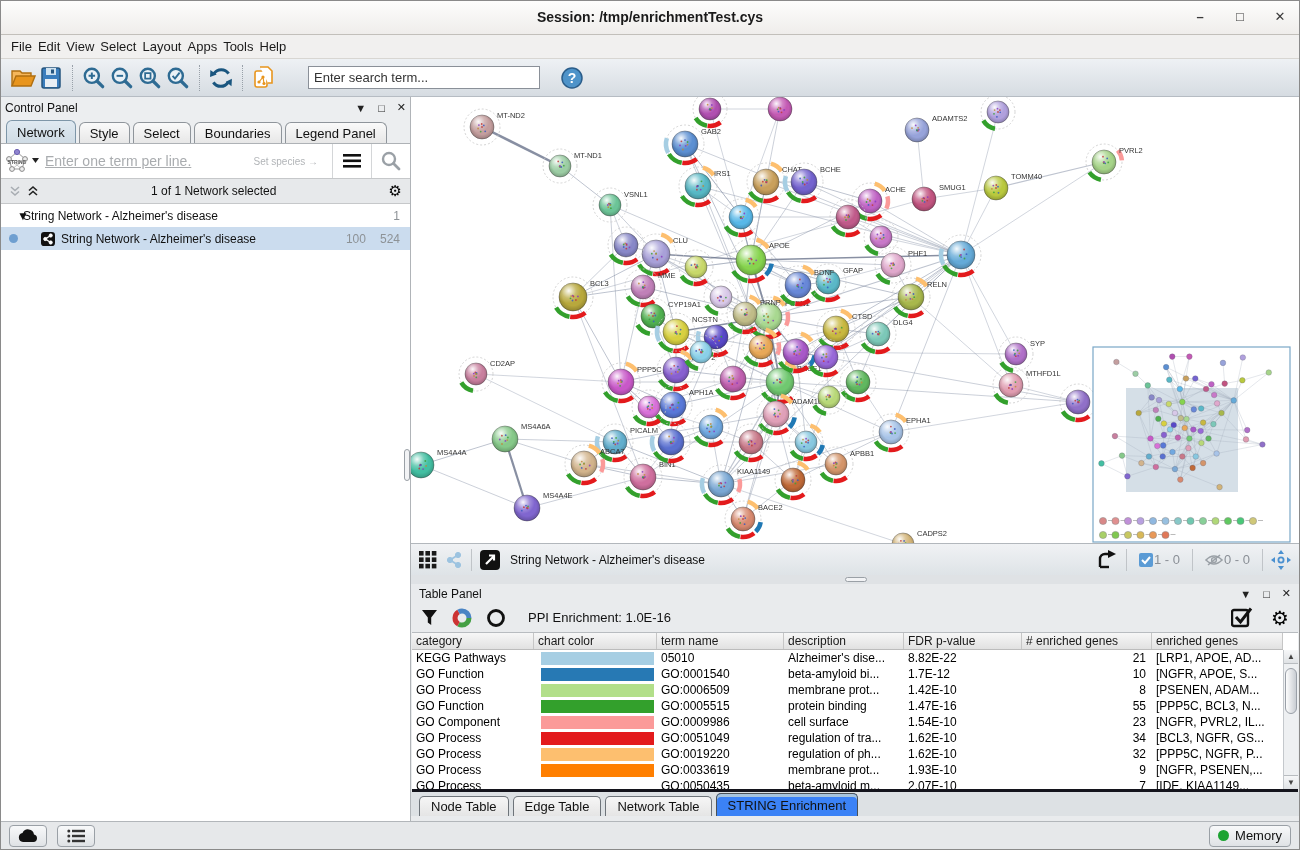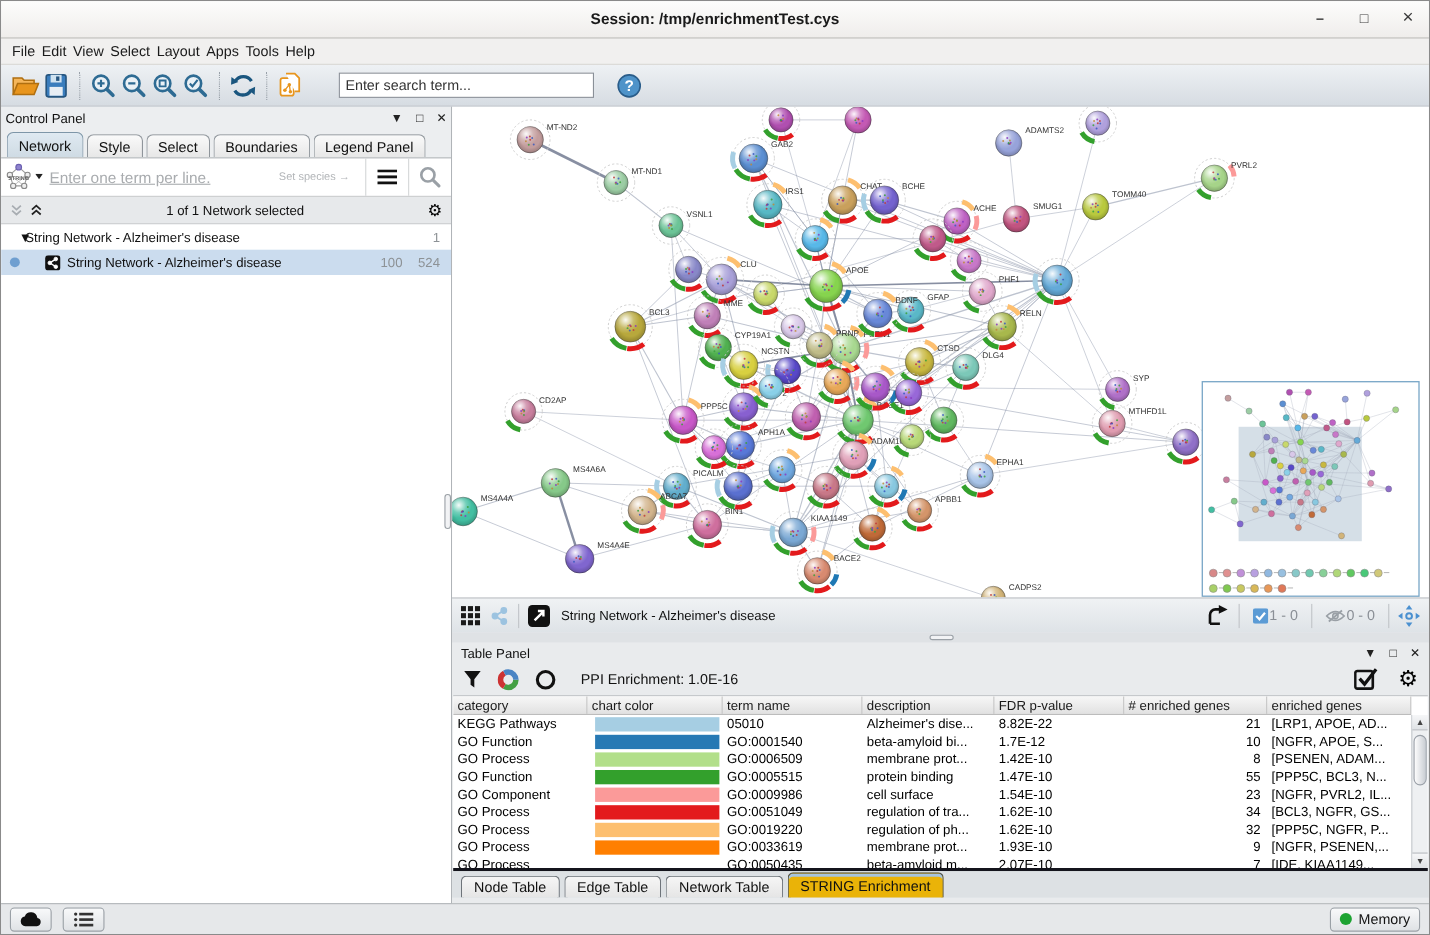--- a/index.html
+++ b/index.html
@@ -73,21 +73,21 @@
   .trowt div { font-size:12px; color:#000; padding:1px 0 0 4px; overflow:hidden; white-space:nowrap; }
   .trowt .num { text-align:right; padding-right:6px; }
   .cbar { height:13px; margin:1px 3px 0 3px; }
   .vscroll { position:absolute; right:0; top:17px; bottom:0; width:15px; background:#eef0f2; border-left:1px solid #c4c8cc; }
   .varrow { height:14px; background:linear-gradient(#f6f7f8,#dfe2e5); border-bottom:1px solid #b8bcc0; font-size:8px; color:#444; text-align:center; line-height:14px; }
   .varrow.dn { position:absolute; bottom:0; left:0; right:0; border-top:1px solid #b8bcc0; border-bottom:none; }
   .vthumb { position:absolute; top:18px; left:1px; width:12px; height:46px; border:1px solid #9aa0a8; border-radius:7px; background:linear-gradient(90deg,#fdfdfd,#c9cdd3); }
   .darkbar { height:3px; background:#14141c; margin:0 1px; }
   .tptabs { height:24px; display:flex; align-items:flex-end; padding-left:8px; gap:4px; background:#dde1e4; }
   .tptab { height:20px; padding:0 11px; font-size:13px; color:#111; background:linear-gradient(#f6f6f6,#e5e5e5); border:1px solid #6e747a; border-bottom:none; border-radius:5px 5px 0 0; display:flex; align-items:center; }
-  .tptab.active { height:23px; background:#eab308; box-shadow:inset 0 3px 0 #a7c4dd; border-color:#4a5258; }
+  .tptab.active { height:23px; background:#3b82f6; box-shadow:inset 0 3px 0 #a7c4dd; border-color:#4a5258; }
 
   
   .statusbar { height:28px; background:#e6e8ea; border-top:1px solid #b2b6ba; display:flex; align-items:center; padding:0 8px; gap:10px; flex:none; }
   .stbtn { height:22px; min-width:38px; padding:0 8px; border:1px solid #9aa0a6; border-radius:4px; background:linear-gradient(#f8f9fa,#dfe2e5); display:flex; align-items:center; justify-content:center; gap:6px; font-size:13px; color:#111; }
   .statusbar .sp { flex:1; }
   .gdot { width:11px; height:11px; border-radius:50%; background:#1da332; }
   svg text { font-family:"Liberation Sans","DejaVu Sans",sans-serif; }
 </style>
 </head>
 <body>
@@ -2023,21 +2023,21 @@
                 <div class="num">8</div>
                 <div>[PSENEN, ADAM...</div>
               </div>
               <div class="trowt">
                 <div>GO Function</div>
                 <div>
                   <div class="cbar" style="background:#33a02c"></div>
                 </div>
                 <div>GO:0005515</div>
                 <div>protein binding</div>
-                <div>1.47E-10</div>
+                <div>1.47E-16</div>
                 <div class="num">55</div>
                 <div>[PPP5C, BCL3, N...</div>
               </div>
               <div class="trowt">
                 <div>GO Component</div>
                 <div>
                   <div class="cbar" style="background:#fb9a99"></div>
                 </div>
                 <div>GO:0009986</div>
                 <div>cell surface</div>

